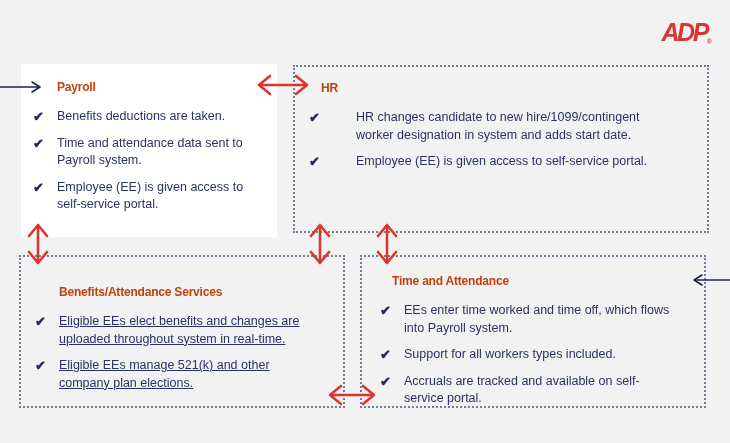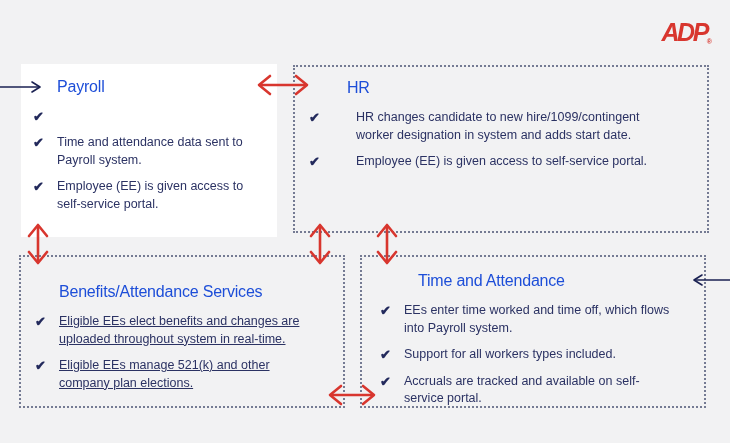--- a/index.html
+++ b/index.html
@@ -23,24 +23,24 @@
   }
   .adp-reg{font-size:7px;font-style:normal;letter-spacing:0;vertical-align:bottom;}
   .box{position:absolute;box-sizing:border-box;}
   .box-dotted{border:2px dotted #757b93;background:transparent;}
   .box-payroll{left:21px;top:64px;width:256px;height:173px;background:#ffffff;padding:12px 10px 0 12px;}
   .box-hr{left:293px;top:65px;width:416px;height:168px;padding:10px 12px 0 14px;}
   .box-benefits{left:19px;top:255px;width:326px;height:153px;padding:24px 10px 0 14px;}
   .box-time{left:360px;top:255px;width:346px;height:153px;padding:13px 10px 0 18px;}
   .box-title{
     margin:0 0 10px 24px;
-    font-size:16px;font-weight:normal;color:#1d4ed8;line-height:22px;
+    font-size:12px;font-weight:bold;color:#c2410c;line-height:22px;
     letter-spacing:-0.2px;
   }
-  .box-hr .box-title,.box-time .box-title{margin-left:38px;}
+  .box-hr .box-title,.box-time .box-title{margin-left:12px;}
   .items{list-style:none;margin:0;padding:0;}
   .item{display:flex;gap:9px;margin-bottom:9px;align-items:flex-start;}
   .check{
     flex:0 0 15px;width:15px;
     color:#232a5c;font-size:13px;font-weight:bold;line-height:17px;
   }
   .item-text{
     font-size:12.5px;line-height:1.4;color:#2b3263;
   }
   .box-payroll .item-text{max-width:200px;}
@@ -62,20 +62,21 @@
 <div class="page">
 
 
   <div class="adp-logo"><span>ADP</span><span class="adp-reg">®</span></div>
 
   <section class="box box-payroll">
     <h2 class="box-title">Payroll</h2>
     <ul class="items">
       <li class="item">
         <span class="check">✔</span>
+        <span class="item-text">Benefits deductions are taken.</span>
       </li>
       <li class="item">
         <span class="check">✔</span>
         <span class="item-text">Time and attendance data sent to Payroll system.</span>
       </li>
       <li class="item">
         <span class="check">✔</span>
         <span class="item-text">Employee (EE) is given access to self-service portal.</span>
       </li>
     </ul>

